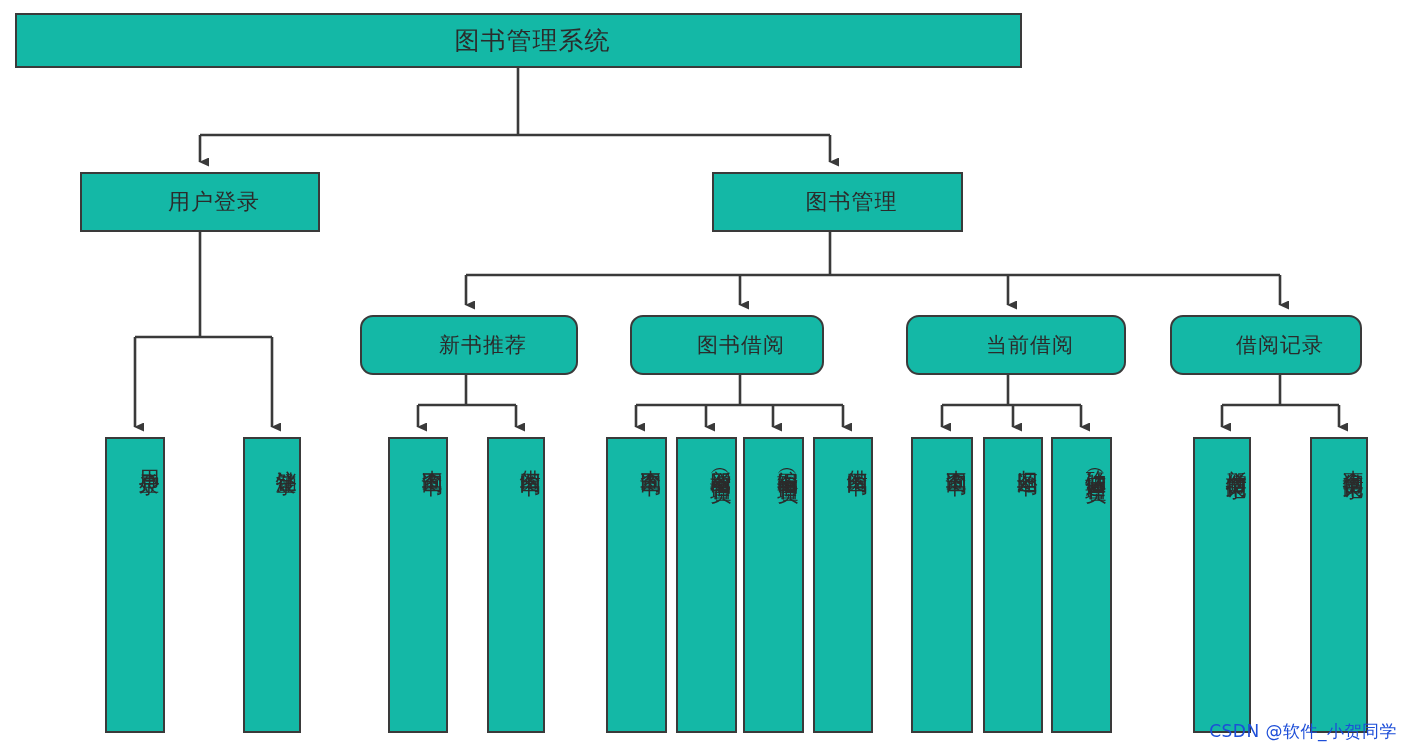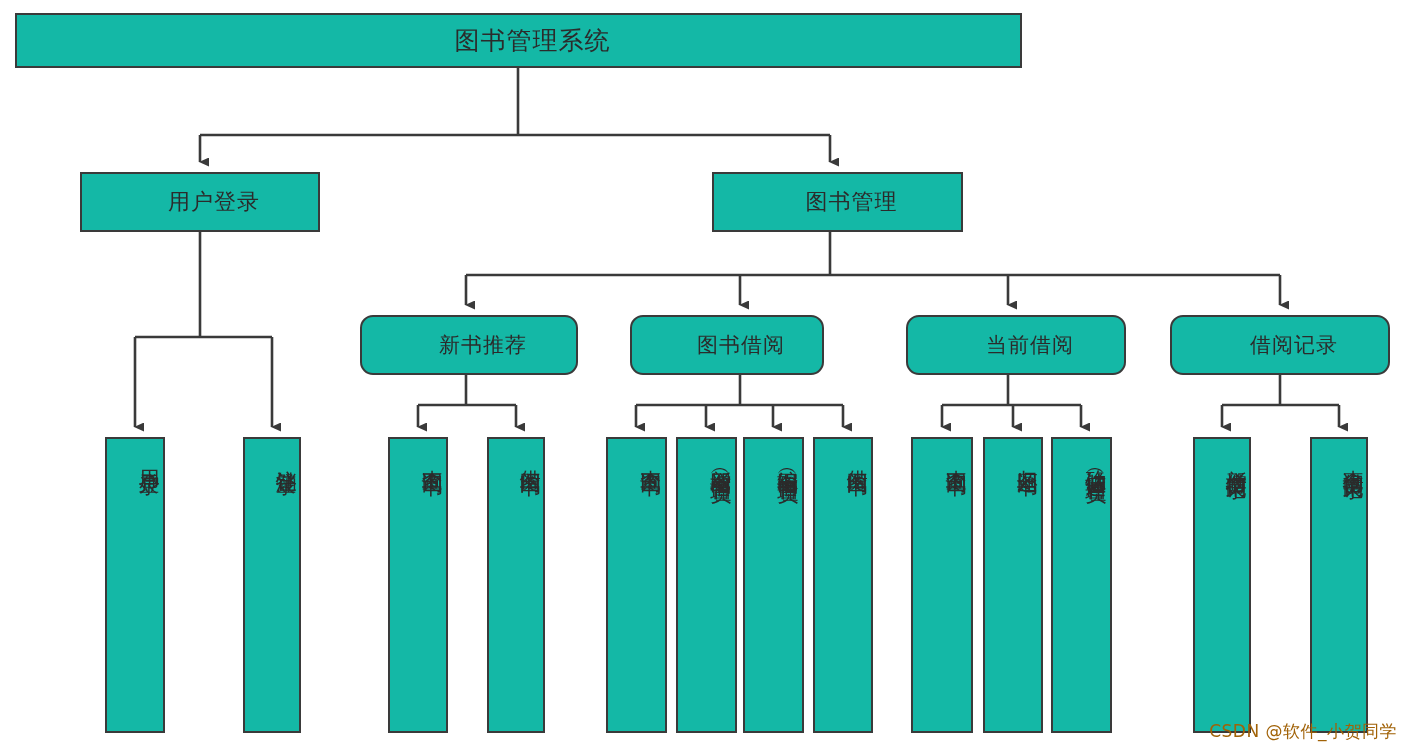--- a/index.html
+++ b/index.html
@@ -63,21 +63,21 @@
     text-orientation: upright;
     white-space: nowrap;
     line-height: 1.08;
     letter-spacing: 2px;
   }
   #watermark {
     position: absolute;
     right: 8px;
     bottom: 4px;
     font-size: 17px;
-    color: #a16207;
+    color: #1d4ed8;
     letter-spacing: 0.5px;
     z-index: 5;
     white-space: nowrap;
   }
 </style>
 </head>
 <body>
 
 <div id="diagram-root">
 
@@ -143,21 +143,21 @@
       </div>
       <div class="node level2-node" style="left: 360px; top: 315px; width: 218px; height: 60px;">
         <span>新书推荐</span>
       </div>
       <div class="node level2-node" style="left: 630px; top: 315px; width: 194px; height: 60px;">
         <span>图书借阅</span>
       </div>
       <div class="node level2-node" style="left: 900px; top: 315px; width: 220px; height: 60px; margin-left: 6px;">
         <span>当前借阅</span>
       </div>
-      <div class="node level2-node" style="left: 1170px; top: 315px; width: 220px; height: 60px;">
+      <div class="node level2-node" style="left: 1170px; top: 315px; width: 192px; height: 60px;">
         <span>借阅记录</span>
       </div>
       <div class="node leaf-node" style="left: 105px; top: 437px; width: 60px; height: 296px;">
         <span class="vlabel">用户登录</span>
       </div>
       <div class="node leaf-node" style="left: 243px; top: 437px; width: 58px; height: 296px;">
         <span class="vlabel">注销登录</span>
       </div>
       <div class="node leaf-node" style="left: 388px; top: 437px; width: 60px; height: 296px;">
         <span class="vlabel">查询图书</span>

